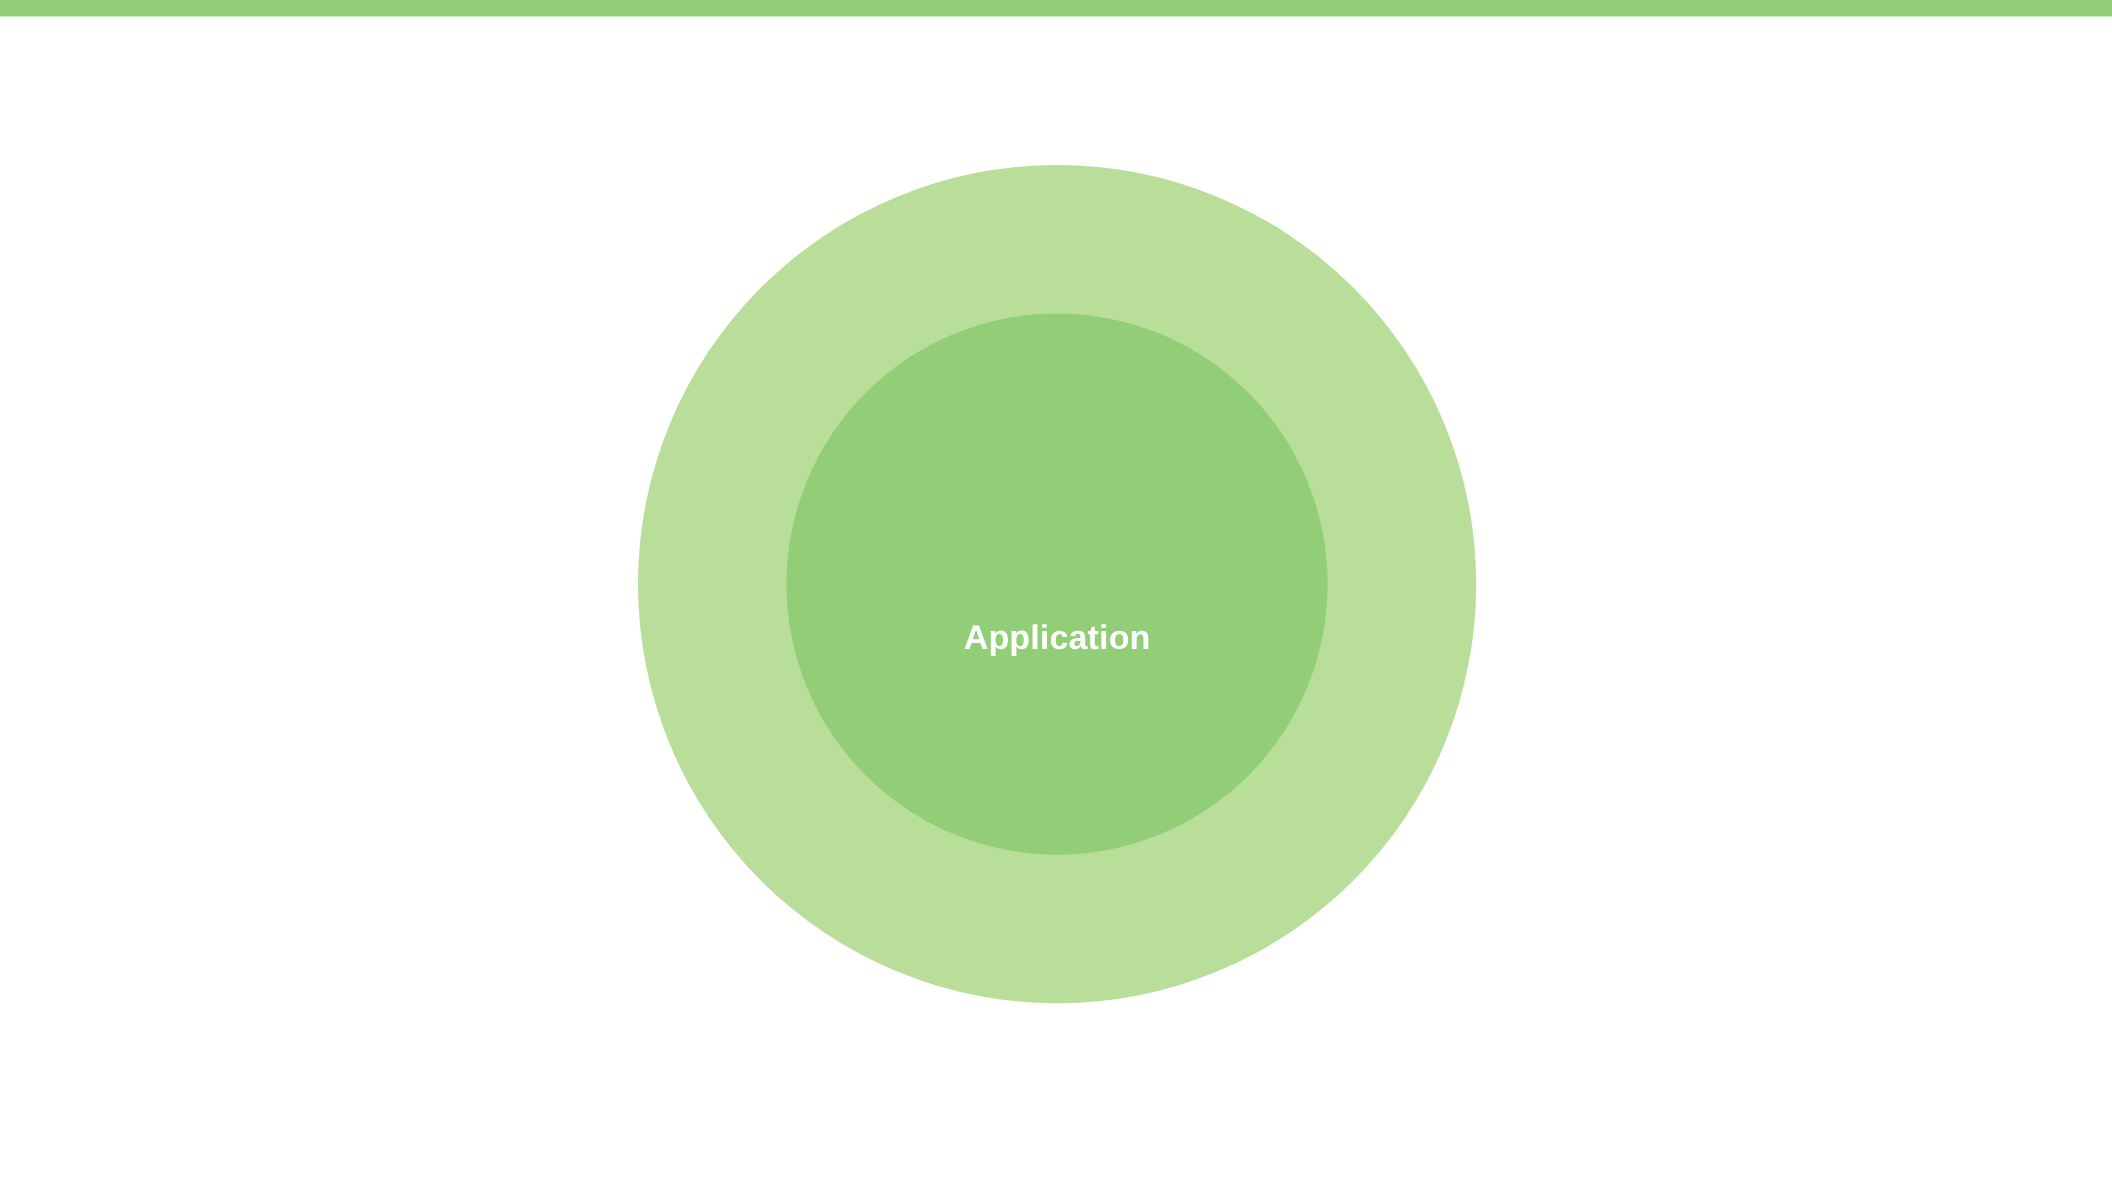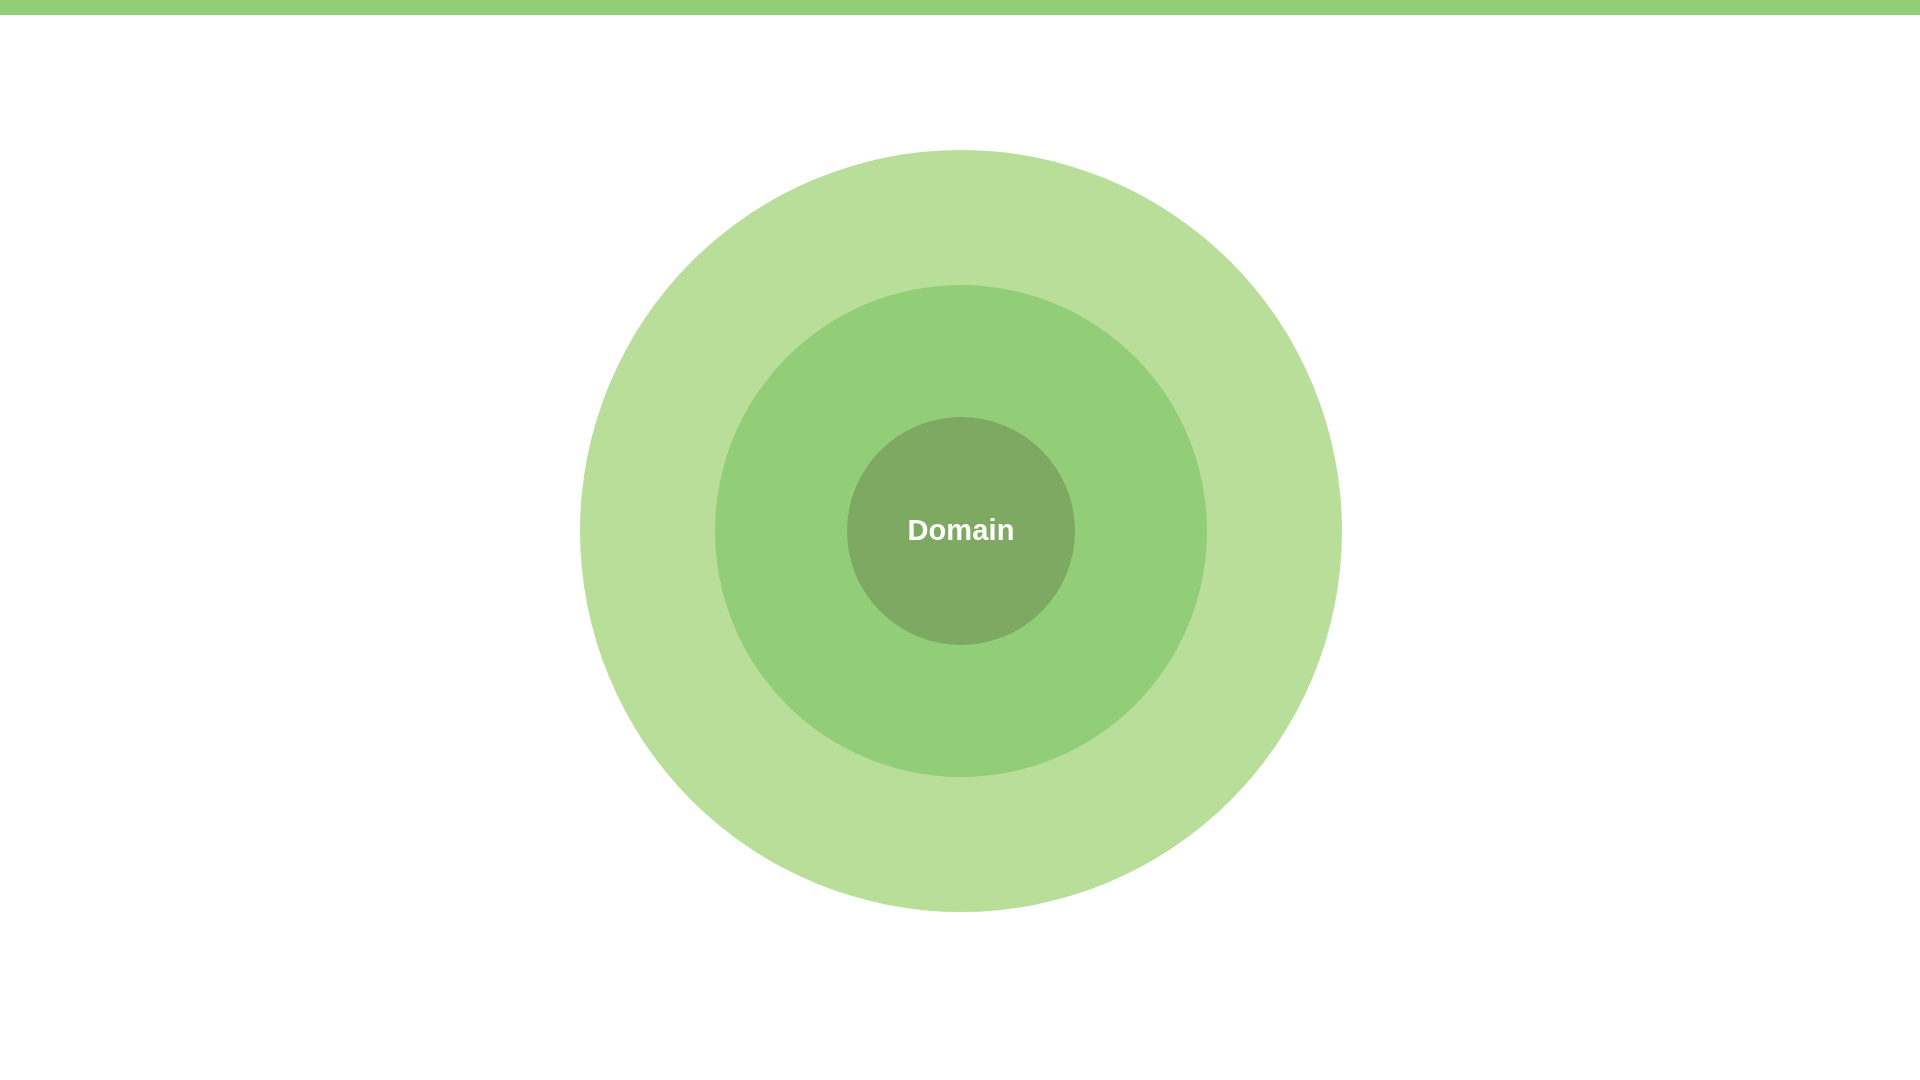--- a/index.html
+++ b/index.html
@@ -103,17 +103,14 @@
 <div id="canvas">
 
   <div class="ring" id="ring-infrastructure">
     <span class="ring-label" id="label-infrastructure">Infrastructure</span>
   </div>
 
   <div class="ring" id="ring-application">
     <span class="ring-label" id="label-application">Application</span>
   </div>
 
-  <div class="ring" id="ring-domain">
-    <span class="ring-label" id="label-domain">Domain</span>
-  </div>
 
 </div>
 
 </body></html>

